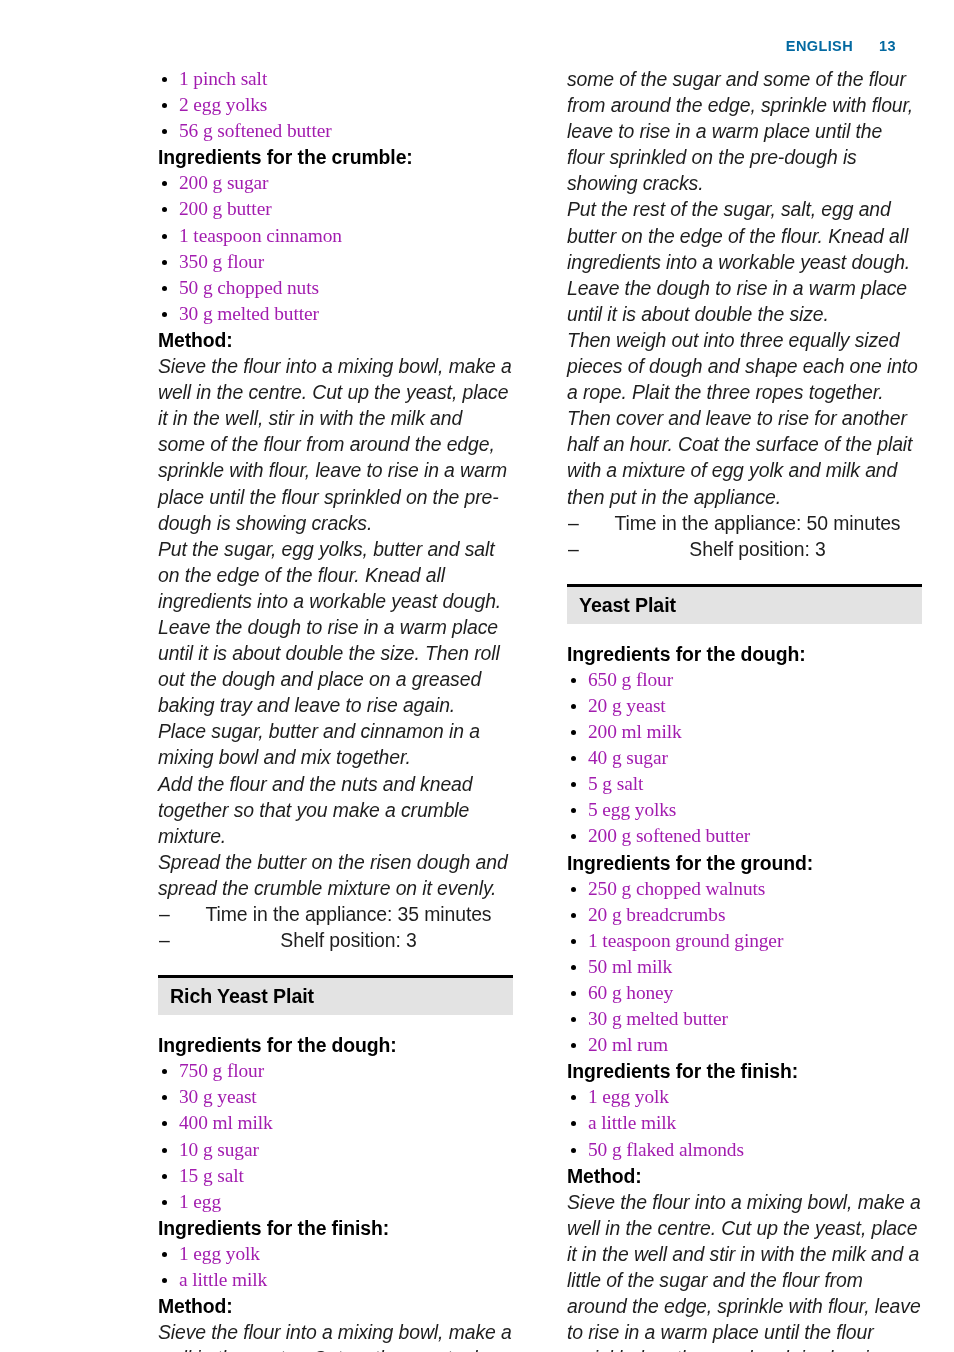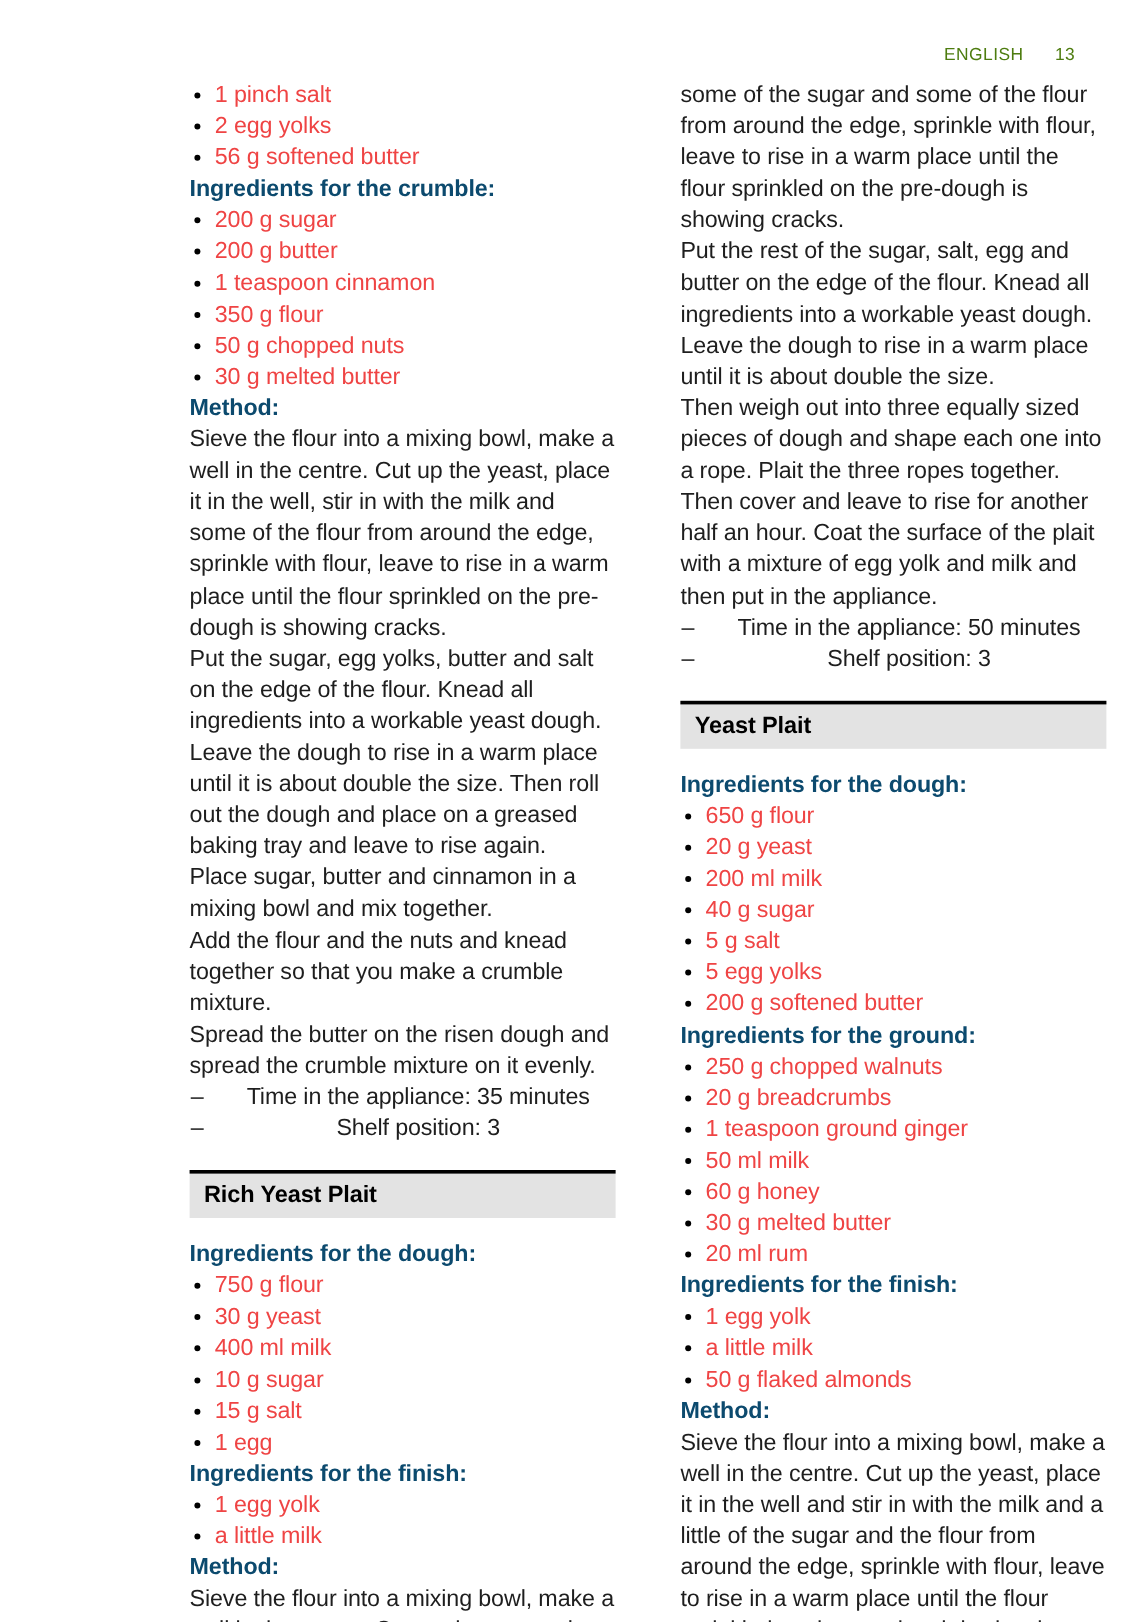--- a/index.html
+++ b/index.html
@@ -19,23 +19,23 @@
 
   
   .page-header {
     position: absolute;
     top: 38px;
     right: 58px;
     display: flex;
     align-items: flex-end;
     gap: 26px;
     font-size: 14.5px;
-    font-weight: normal;
+    font-weight: bold;
     letter-spacing: 0.4px;
-    color: #4d7c0f;
+    color: #0369a1;
   }
 
   
   .columns {
     position: absolute;
     top: 66px;
     left: 0;
     width: 954px;
     display: flex;
     gap: 28px;
@@ -48,43 +48,45 @@
   .col-right { margin-left: 26px; }
 
   
   .para {
     font-size: 19.4px;
     line-height: 26.1px;
     font-weight: 400;
     color: #1e1e1e;
     margin: 0;
     letter-spacing: -0.1px;
+    font-style: italic;
   }
   .bold-head {
     font-size: 19.4px;
     line-height: 26.1px;
     font-weight: bold;
-    color: #0c4a6e;
+    color: #000000;
     margin: 0;
     letter-spacing: -0.1px;
   }
 
   
   ul.blist {
     list-style: none;
     margin: 0;
     padding: 0;
   }
   ul.blist > li {
     position: relative;
     font-size: 19.4px;
     line-height: 26.1px;
     padding-left: 21px;
-    color: #ef4444;
-    letter-spacing: -0.1px;
+    color: #a21caf;
+    letter-spacing: -0.1px;
+    font-family: Liberation Serif, serif;
   }
   ul.blist > li::before {
     content: "";
     position: absolute;
     left: 4px;
     top: 11px;
     width: 5px;
     height: 5px;
     border-radius: 50%;
     background: #000;

